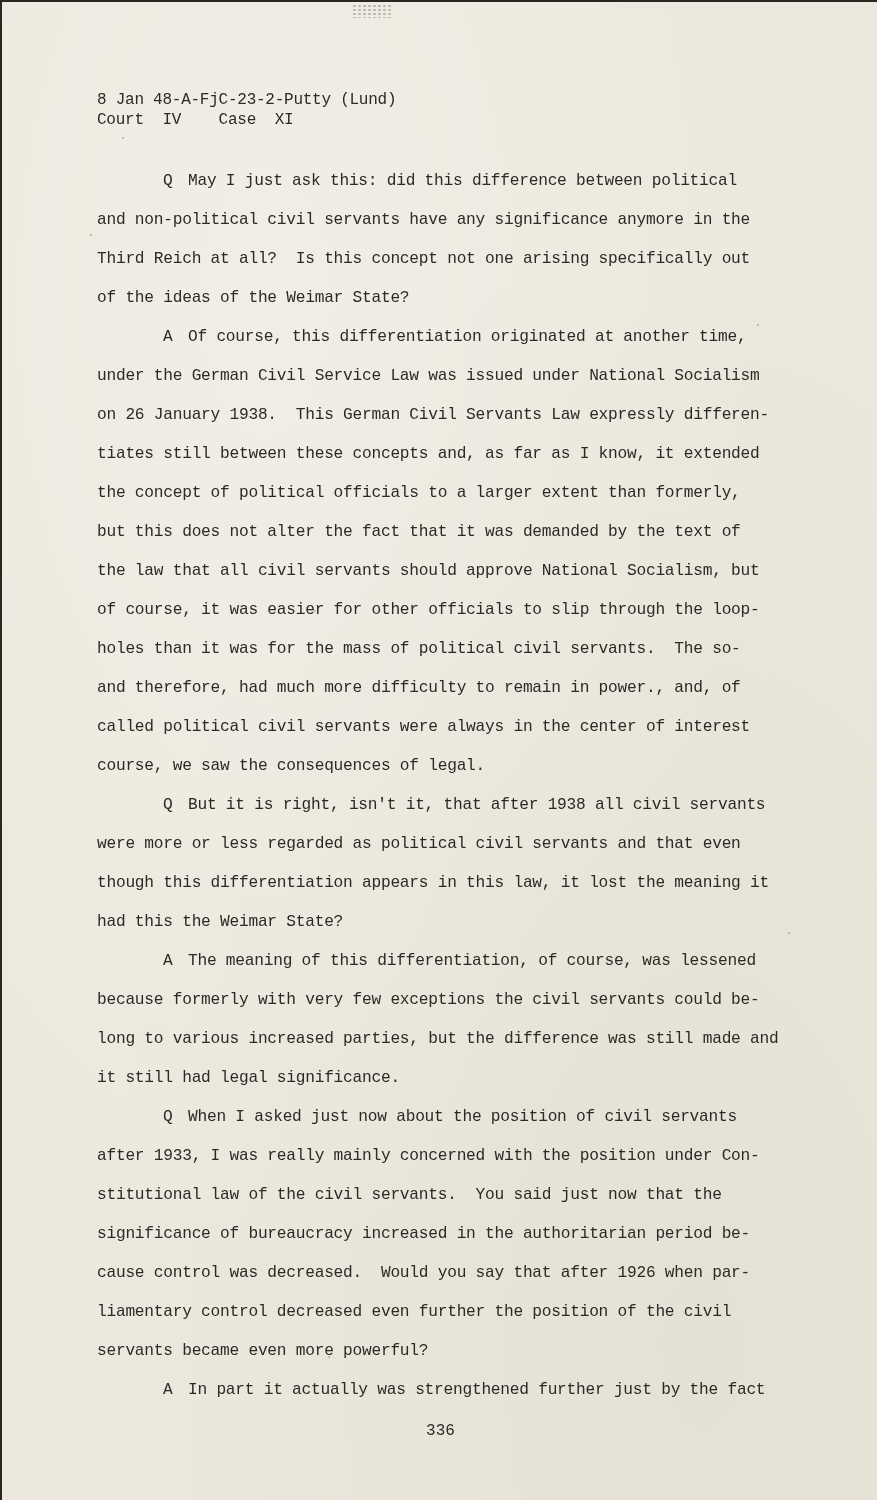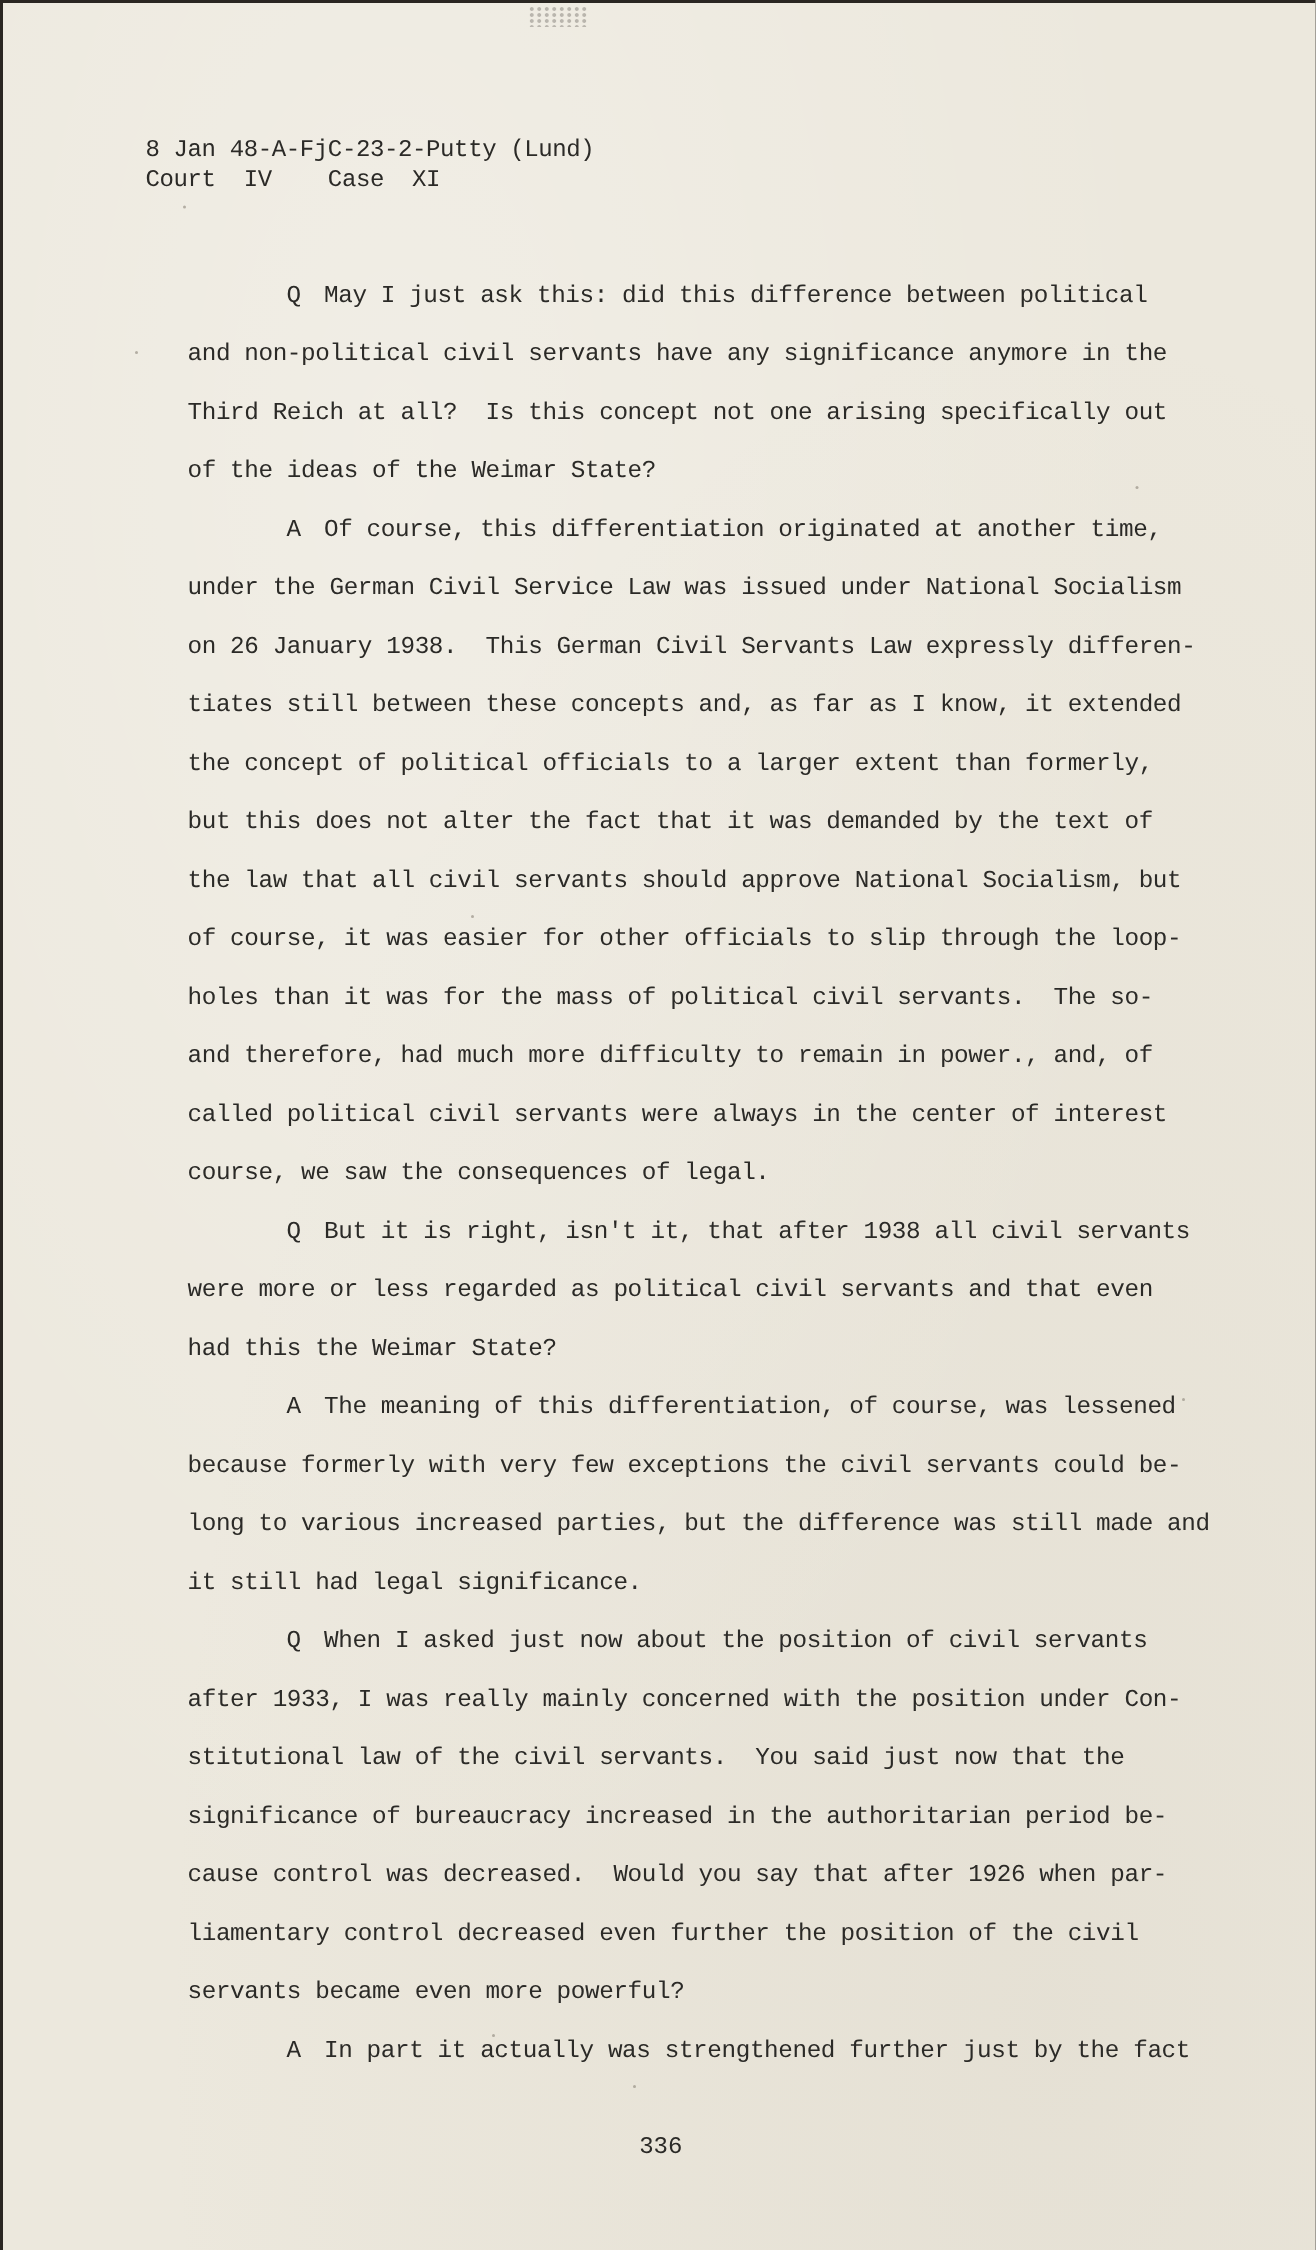--- a/index.html
+++ b/index.html
@@ -38,22 +38,21 @@
     }
     .header {
       position: absolute;
       top: 88px;
       left: 95px;
     }
     .header .text { position: static; }
     .body-lines {
       position: absolute;
       left: 95px;
-      top: 184px;
-      margin-left: 28px;
+      top: 168px;
     }
     .line {
       font-family: "Liberation Mono", "DejaVu Sans Mono", monospace;
       color: #2b2a27;
       font-size: 16.2px;
       letter-spacing: -0.25px;
       white-space: pre;
       height: 39px;
       line-height: 22px;
     }
@@ -116,20 +115,21 @@
       <div class="line"><span>the concept of political officials to a larger extent than formerly,</span></div>
       <div class="line"><span>but this does not alter the fact that it was demanded by the text of</span></div>
       <div class="line"><span>the law that all civil servants should approve National Socialism, but</span></div>
       <div class="line"><span>of course, it was easier for other officials to slip through the loop-</span></div>
       <div class="line"><span>holes than it was for the mass of political civil servants.  The so-</span></div>
       <div class="line"><span>and therefore, had much more difficulty to remain in power., and, of</span></div>
       <div class="line"><span>called political civil servants were always in the center of interest</span></div>
       <div class="line"><span>course, we saw the consequences of legal.</span></div>
       <div class="line indent"><span class="speaker">Q</span><span>But it is right, isn't it, that after 1938 all civil servants</span></div>
       <div class="line"><span>were more or less regarded as political civil servants and that even</span></div>
+      <div class="line"><span>though this differentiation appears in this law, it lost the meaning it</span></div>
       <div class="line"><span>had this the Weimar State?</span></div>
       <div class="line indent"><span class="speaker">A</span><span>The meaning of this differentiation, of course, was lessened</span></div>
       <div class="line"><span>because formerly with very few exceptions the civil servants could be-</span></div>
       <div class="line"><span>long to various increased parties, but the difference was still made and</span></div>
       <div class="line"><span>it still had legal significance.</span></div>
       <div class="line indent"><span class="speaker">Q</span><span>When I asked just now about the position of civil servants</span></div>
       <div class="line"><span>after 1933, I was really mainly concerned with the position under Con-</span></div>
       <div class="line"><span>stitutional law of the civil servants.  You said just now that the</span></div>
       <div class="line"><span>significance of bureaucracy increased in the authoritarian period be-</span></div>
       <div class="line"><span>cause control was decreased.  Would you say that after 1926 when par-</span></div>

